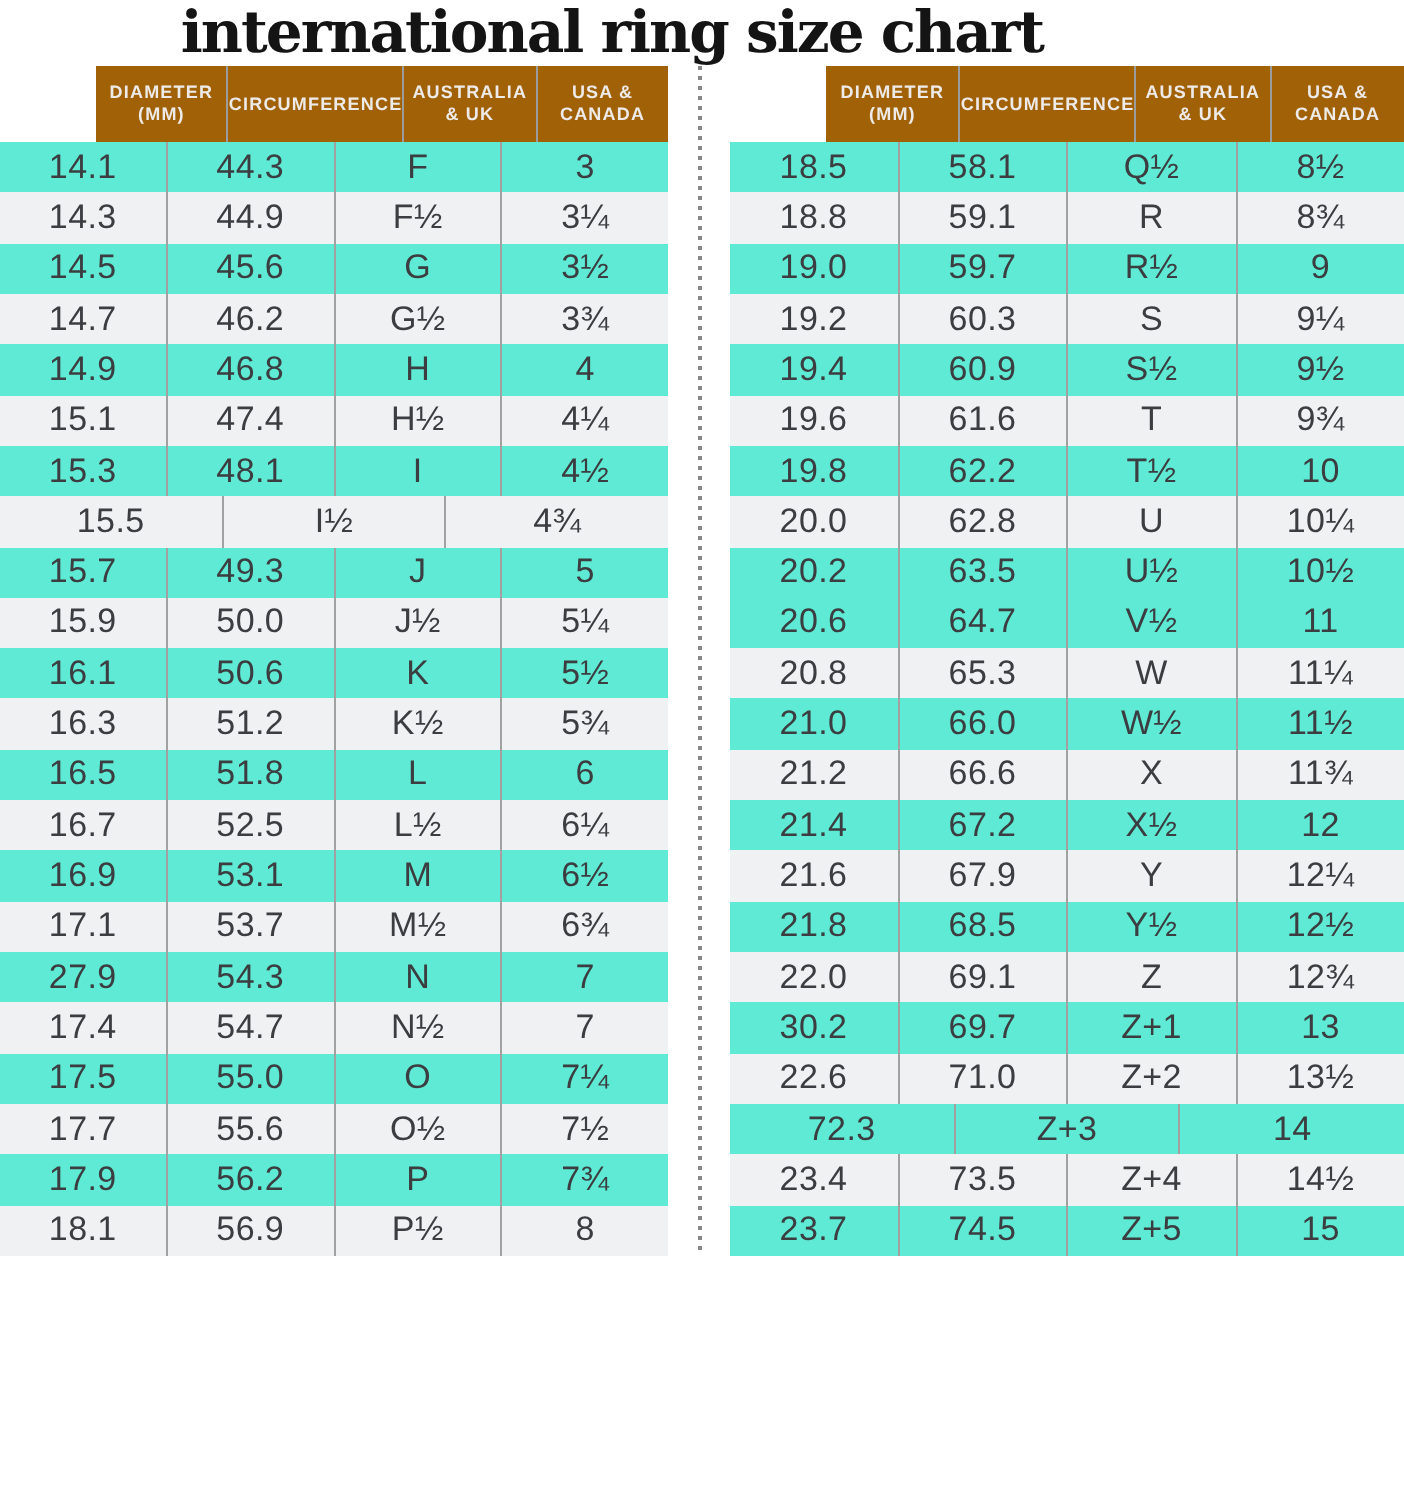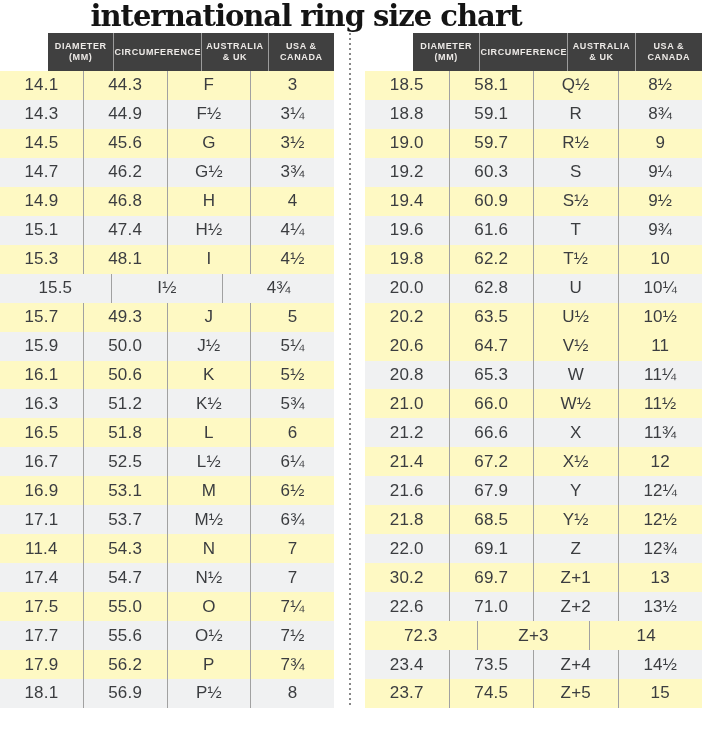--- a/index.html
+++ b/index.html
@@ -2,21 +2,21 @@
 <html><head>
 <meta charset="utf-8">
 <style>
   * { margin: 0; padding: 0; box-sizing: border-box; }
   html, body { background: #ffffff; }
   body {
     width: 702px; height: 747px;
     font-family: "Liberation Sans", sans-serif;
     overflow: hidden;
   }
-  .page { width: 702px; height: 708px; display: flex; flex-direction: column; background: #fff; }
+  .page { width: 702px; height: 628px; display: flex; flex-direction: column; background: #fff; }
 
   .title {
     height: 33px;
     text-align: center;
     padding-right: 90px; 
     font-family: "DejaVu Serif", serif;
     font-weight: 700;
     font-size: 29px;
     line-height: 32px;
     letter-spacing: -1px;
@@ -30,34 +30,34 @@
   .rtable.left  { width: 334px; }
   .rtable.right { width: 337px; }
 
   .gap { flex: 1; position: relative; }
   .dotline {
     position: absolute; left: 50%; top: 0; bottom: 0;
     width: 2px; margin-left: -1px;
     background-image: repeating-linear-gradient(to bottom, #878787 0 2px, transparent 2px 5px);
   }
 
-  .thead { height: 38px; background: #404040; display: flex; flex: 0 0 38px; margin-left: 48px; }
+  .thead { height: 38px; background: #a16207; display: flex; flex: 0 0 38px; margin-left: 48px; }
   .hcell {
     flex: 1 1 0;
     display: flex; flex-direction: column; justify-content: center; align-items: center;
     color: #edeae7;
     font-size: 9px; font-weight: 700;
     letter-spacing: 0.6px; line-height: 11px;
     text-transform: uppercase; text-align: center;
     border-right: 1px solid #9c9c9c;
   }
   .hcell:last-child { border-right: none; }
 
   .tbody { flex: 1; display: flex; flex-direction: column; }
-  .trow { flex: 1 1 0; display: flex; background: #fef9c3; }
+  .trow { flex: 1 1 0; display: flex; background: #5eead4; }
   .trow.alt { background: #f0f1f2; }
   .tcell {
     flex: 1 1 0;
     display: flex; align-items: center; justify-content: center;
     font-size: 17px; color: #3b3d40; letter-spacing: 0.2px;
     border-right: 1px solid #a1a1a1;
   }
   .tcell:last-child { border-right: none; }
 </style>
 </head>
@@ -177,21 +177,21 @@
             <div class="tcell">M</div>
             <div class="tcell">6½</div>
           </div>
           <div class="trow alt">
             <div class="tcell">17.1</div>
             <div class="tcell">53.7</div>
             <div class="tcell">M½</div>
             <div class="tcell">6¾</div>
           </div>
           <div class="trow">
-            <div class="tcell">11.4</div>
+            <div class="tcell">27.9</div>
             <div class="tcell">54.3</div>
             <div class="tcell">N</div>
             <div class="tcell">7</div>
           </div>
           <div class="trow alt">
             <div class="tcell">17.4</div>
             <div class="tcell">54.7</div>
             <div class="tcell">N½</div>
             <div class="tcell">7</div>
           </div>

